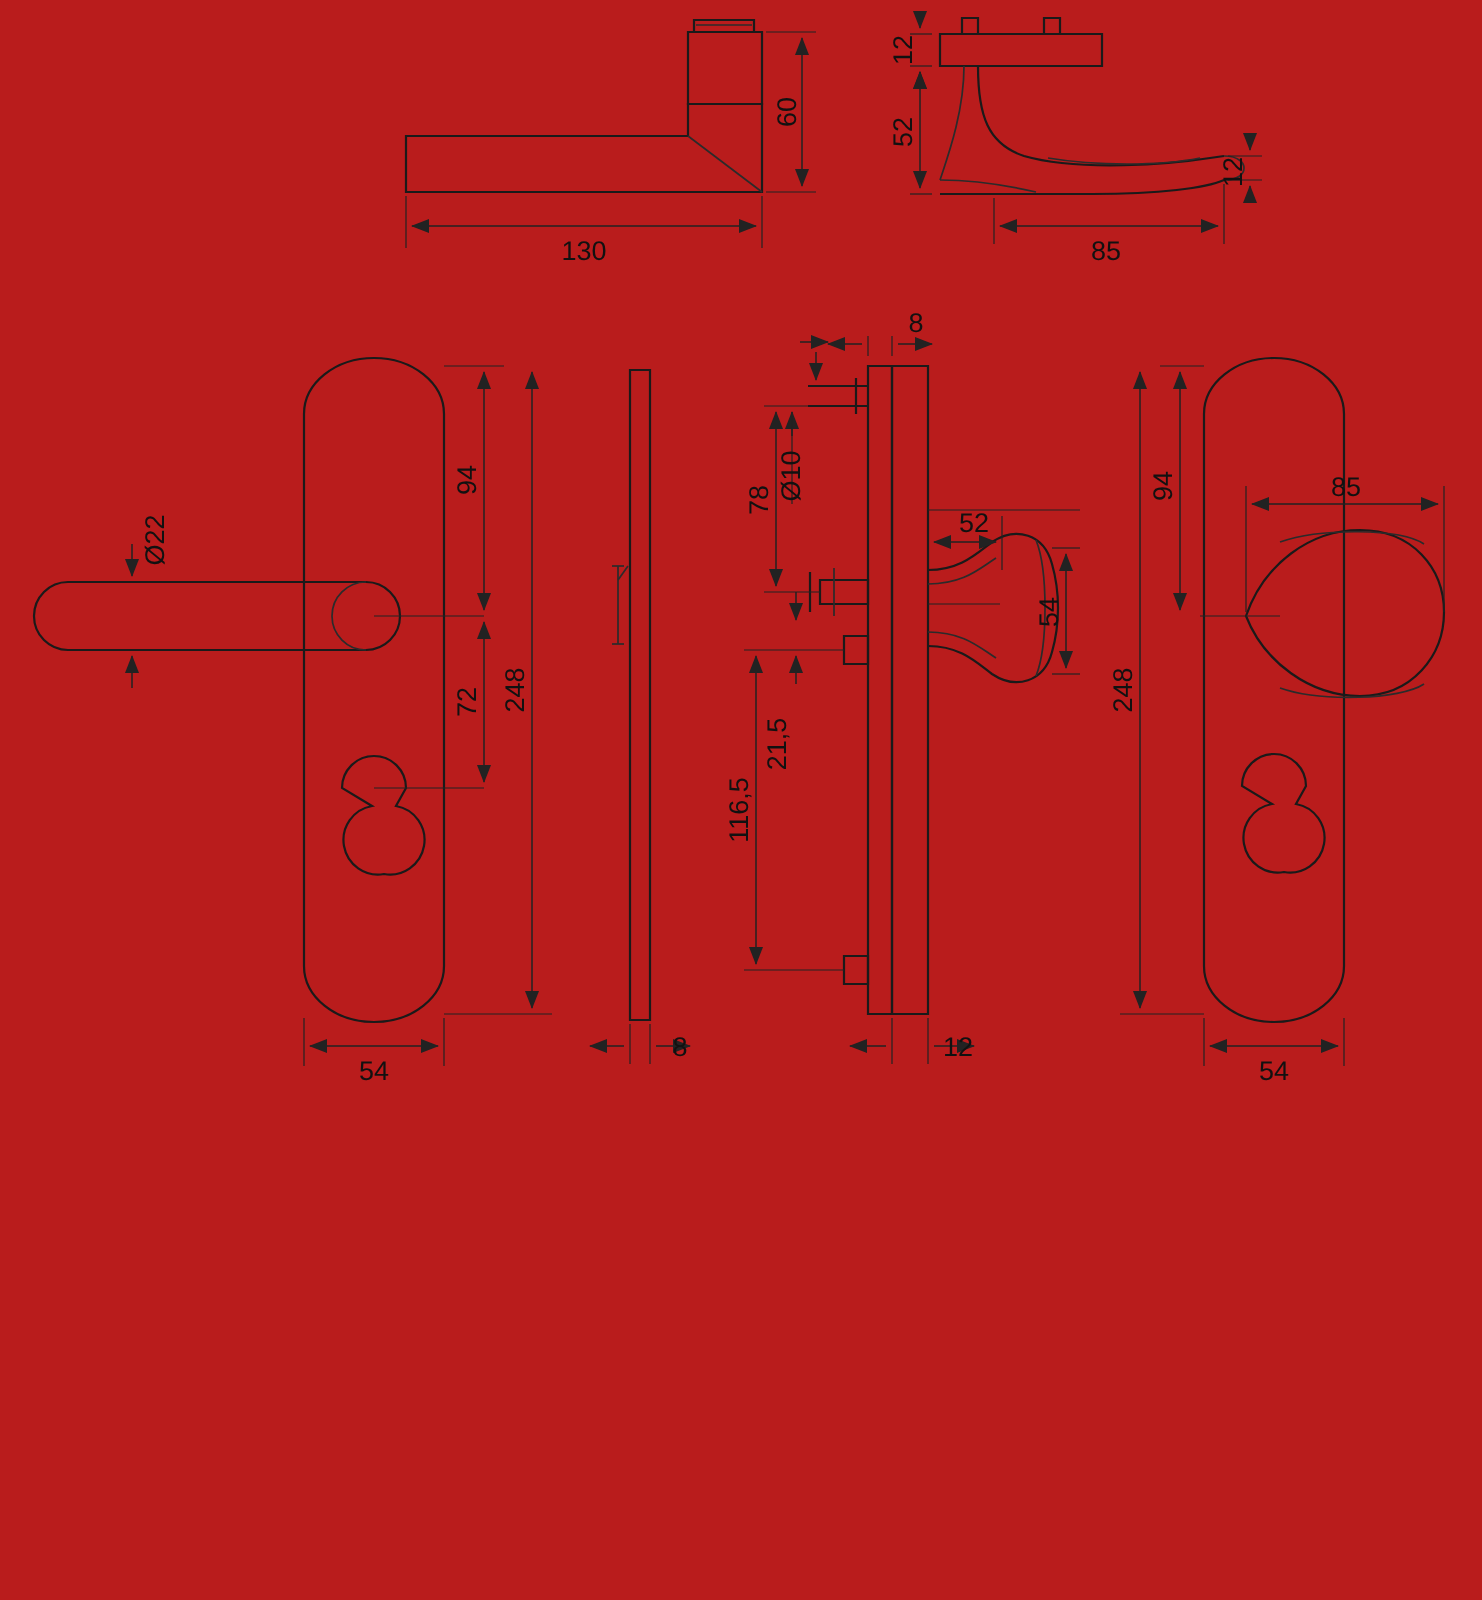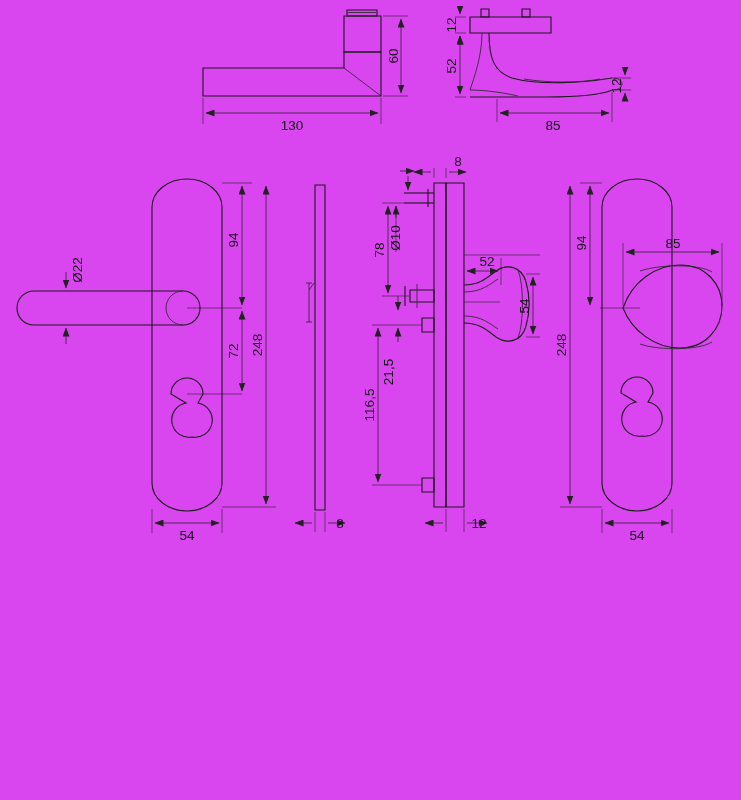--- a/index.html
+++ b/index.html
@@ -1,17 +1,17 @@
 <!DOCTYPE html>
 <html><head>
 <meta charset="utf-8">
 <style>
   html,body{margin:0;padding:0;background:#ffffff;}
   body{width:741px;height:800px;font-family:"Liberation Sans",sans-serif;overflow:hidden;}
-  #sheet{position:relative;width:741px;height:800px;background:#d946ef;}
+  #sheet{position:relative;width:741px;height:800px;background:#b91c1c;}
   svg{display:block;}
   .ol{fill:none;stroke:#1a1a1a;stroke-width:1.1;}
   .ol-l{fill:none;stroke:#2b2b2b;stroke-width:0.85;}
   .dim{fill:none;stroke:#222;stroke-width:0.75;}
   .ext{fill:none;stroke:#222;stroke-width:0.6;}
   text{font-family:"Liberation Sans",sans-serif;fill:#111;font-size:13px;}
   .dtxt{font-size:13.5px;}
   .arw{fill:#222;stroke:none;}
 </style>
 </head>

